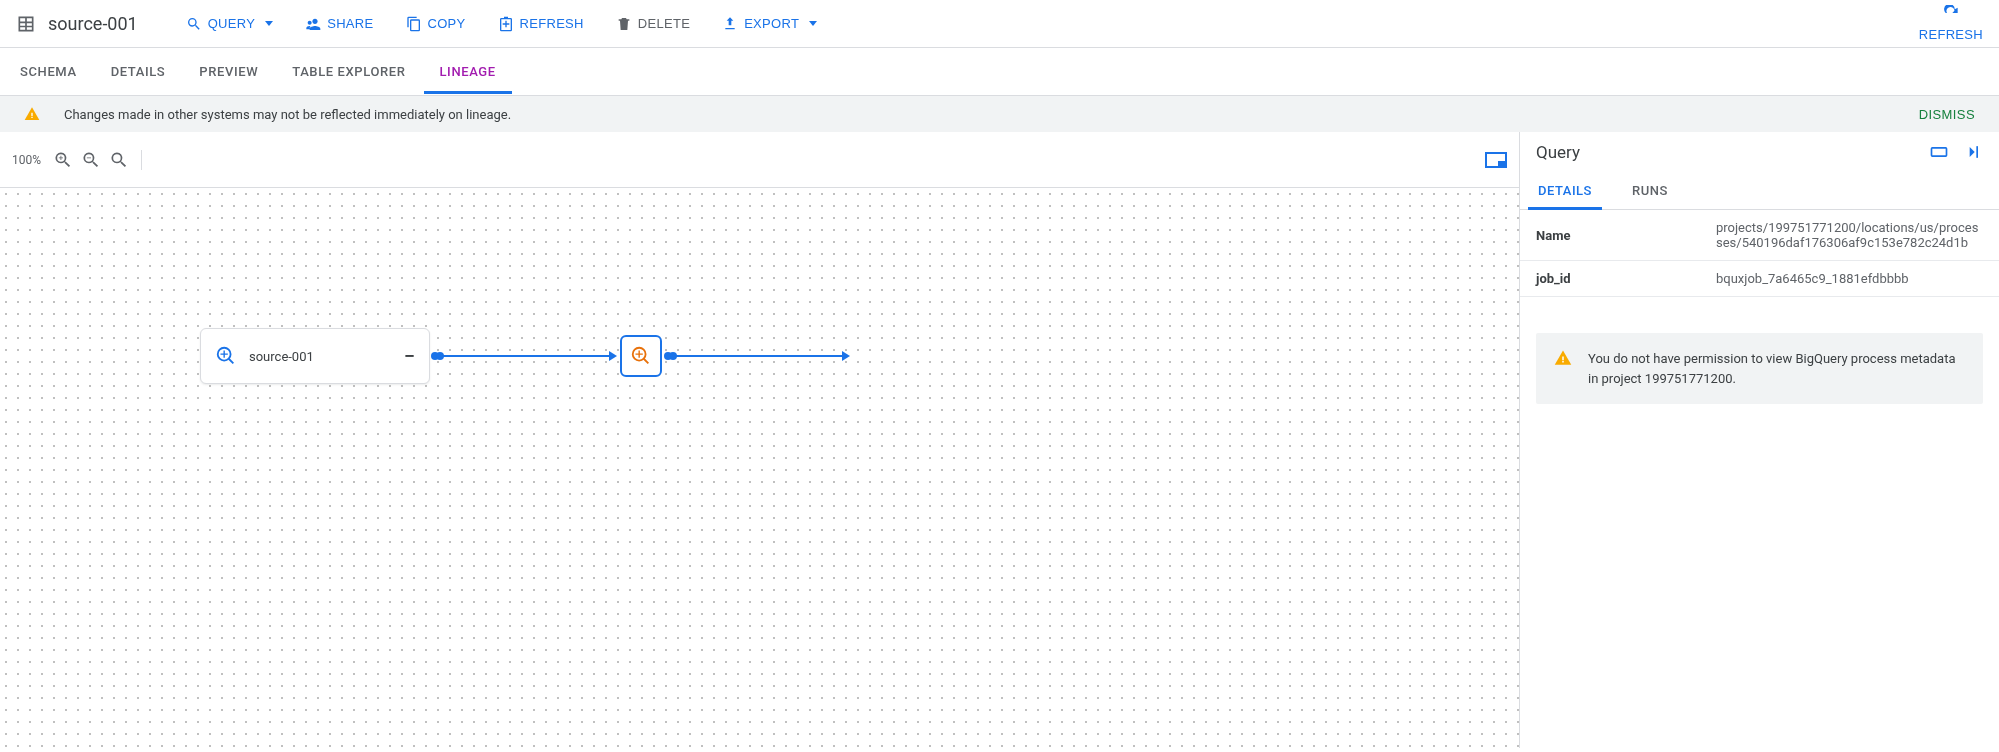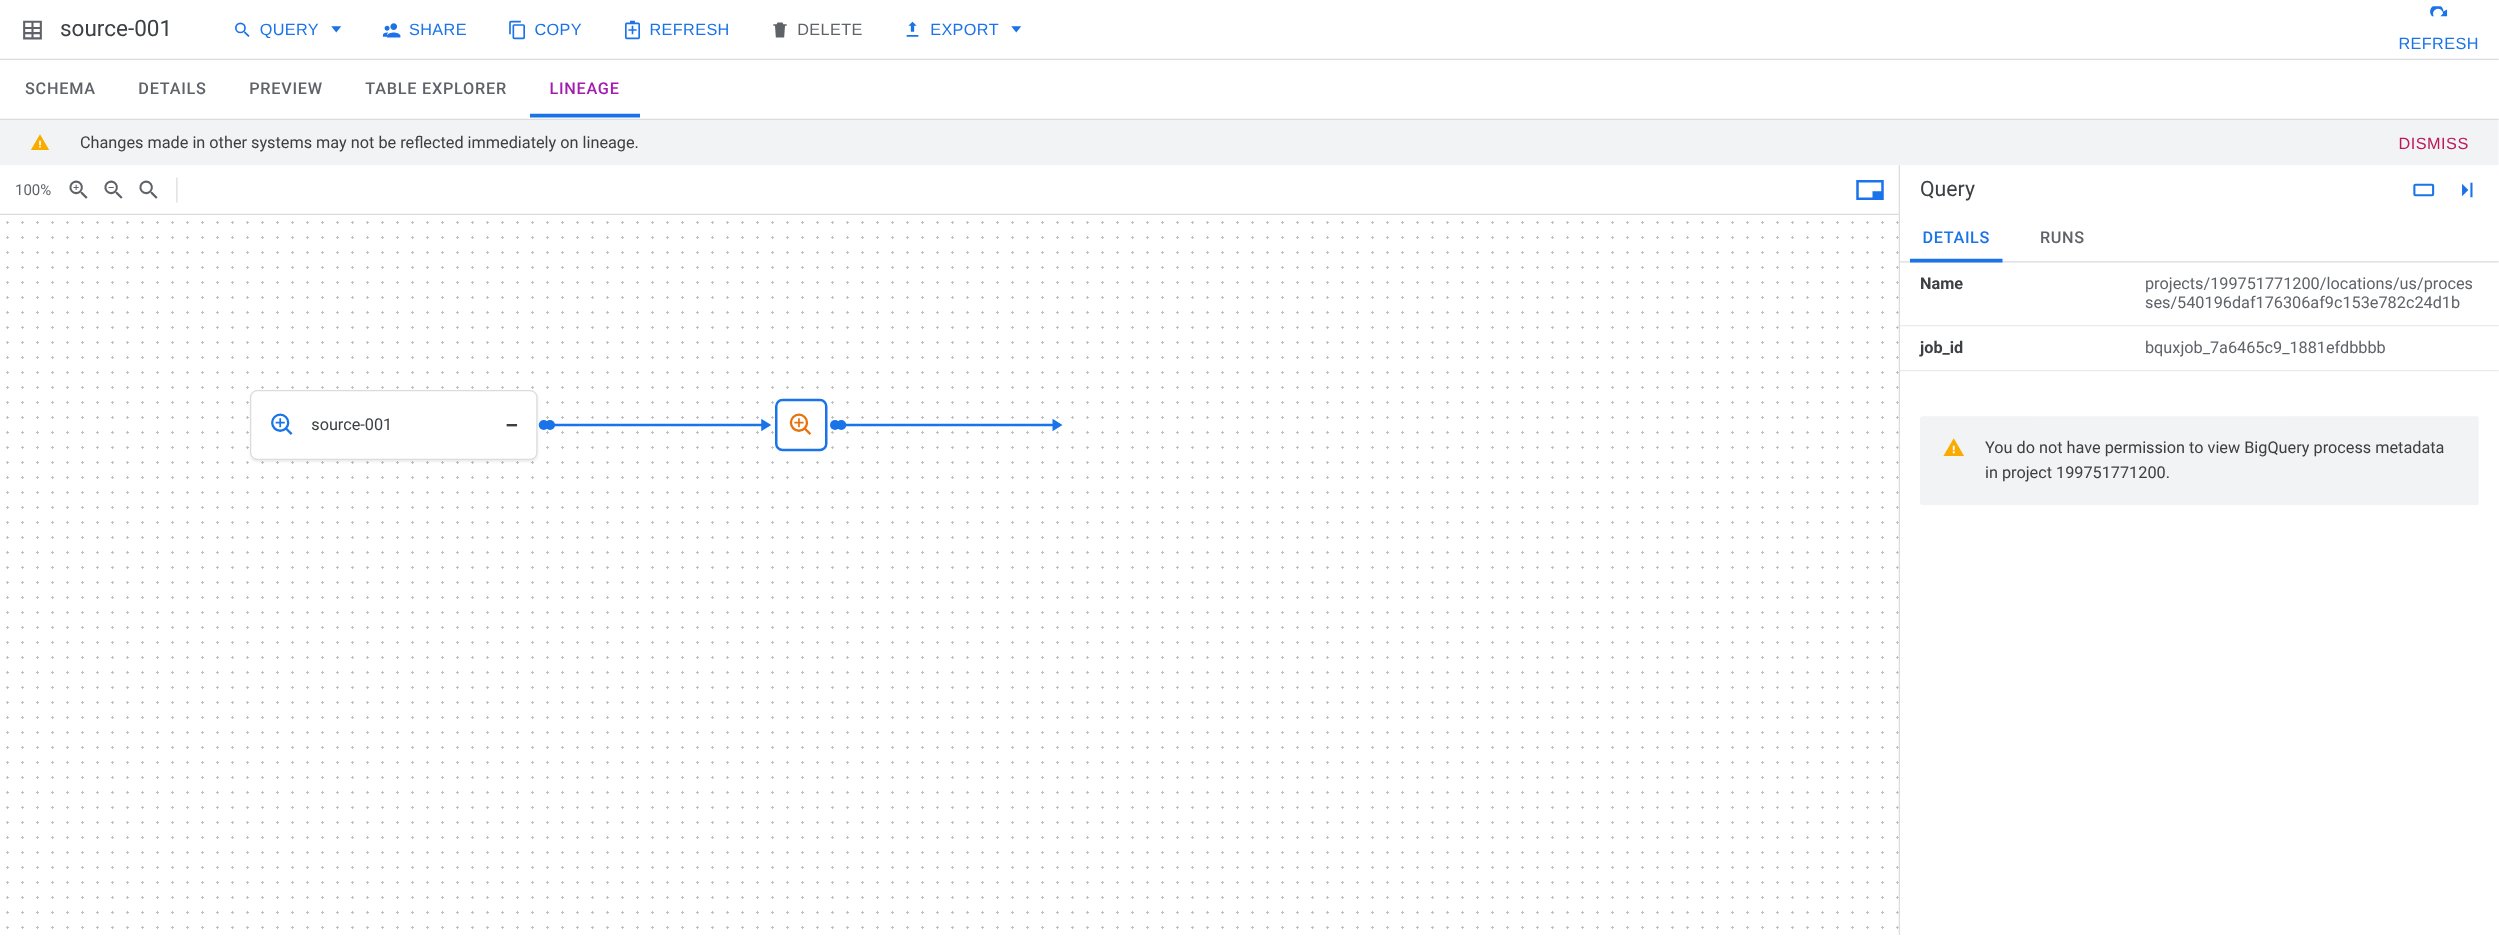--- a/index.html
+++ b/index.html
@@ -20,26 +20,26 @@
 
 .tabs { height: 48px; display: flex; align-items: center; padding: 0 16px; gap: 26px; border-bottom: 1px solid #dadce0; }
 .tab { font-size: 13px; font-weight: 500; letter-spacing: .6px; color: #5f6368; cursor: pointer; padding: 14px 4px; position: relative; }
 .tab.active { color: #a21caf; }
 .tab.active::after { content: ""; position: absolute; left: -12px; right: -12px; bottom: -1px; height: 3px; background: #1a73e8; }
 
 
 .banner { height: 36px; background: #f1f3f4; display: flex; align-items: center; padding: 0 24px; }
 .banner .warn { width: 16px; height: 16px; margin-right: 24px; }
 .banner .msg { color: #3c4043; font-size: 13px; }
-.banner .dismiss { margin-left: auto; color: #be185d; font-weight: 500; font-size: 13px; letter-spacing: .4px; cursor: pointer; background: none; border: none; }
+.banner .dismiss { margin-left: auto; color: #15803d; font-weight: 500; font-size: 13px; letter-spacing: .4px; cursor: pointer; background: none; border: none; }
 
 
 .content { display: flex; height: calc(752px - 48px - 48px - 40px); }
 .canvas-wrap { flex: 1; display: flex; flex-direction: column; }
-.zoom-bar { height: 40px; display: flex; align-items: center; padding: 0 12px; gap: 8px; border-bottom: 1px solid #dadce0; }
+.zoom-bar { height: 56px; display: flex; align-items: center; padding: 0 12px; gap: 8px; border-bottom: 1px solid #dadce0; }
 .zoom-bar .zval { font-size: 12px; color: #5f6368; margin-right: 4px; }
 .zoom-bar .zicon { width: 20px; height: 20px; color: #5f6368; cursor: pointer; }
 .zoom-bar .sep { width: 1px; height: 20px; background: #dadce0; margin: 0 4px; }
 .zoom-bar .minimap { margin-left: auto; width: 22px; height: 16px; border: 2px solid #1a73e8; position: relative; cursor: pointer; }
 .zoom-bar .minimap::after { content: ""; position: absolute; right: -1px; bottom: -1px; width: 8px; height: 6px; background: #1a73e8; }
 
 .canvas { flex: 1; position: relative; background-image: radial-gradient(circle, #c0c0c0 1px, transparent 1px); background-size: 12px 12px; }
 .node { position: absolute; width: 230px; height: 56px; background: #fff; border: 1px solid #dadce0; border-radius: 6px; display: flex; align-items: center; padding: 0 14px; box-shadow: 0 1px 2px rgba(60,64,67,.1); }
 .node .nicon { width: 22px; height: 22px; margin-right: 12px; display:flex; align-items:center; justify-content:center; }
 .node .nicon svg { width: 22px; height: 22px; }
@@ -55,21 +55,21 @@
 
 .side { width: 480px; border-left: 1px solid #dadce0; display: flex; flex-direction: column; }
 .side-head { display: flex; align-items: center; padding: 10px 16px; }
 .side-head .stitle { font-size: 17px; color: #3c4043; }
 .side-head .sicons { margin-left: auto; display: flex; gap: 14px; }
 .side-head .sicons span { width: 20px; height: 20px; color: #1a73e8; cursor: pointer; display:flex; align-items:center; justify-content:center; }
 .side-tabs { display: flex; padding: 0 16px; gap: 36px; border-bottom: 1px solid #dadce0; }
 .side-tab { font-size: 13px; font-weight: 500; letter-spacing: .5px; color: #5f6368; padding: 11px 2px; position: relative; cursor:pointer; }
 .side-tab.active { color: #1a73e8; }
 .side-tab.active::after { content: ""; position: absolute; left: -8px; right: -8px; bottom: -1px; height: 3px; background: #1a73e8; }
-.kv { display: flex; padding: 10px 16px; border-bottom: 1px solid #e8eaed; font-size: 13px; }
+.kv { display: flex; padding: 10px 16px; border-bottom: 1px solid #e8eaed; font-size: 13px; align-items: center; }
 .kv .k { width: 180px; font-weight: 700; color: #3c4043; }
 .kv .v { flex: 1; color: #5f6368; word-break: break-all; }
 .permbox { margin: 36px 16px; background: #f1f3f4; padding: 16px 18px; display: flex; gap: 16px; border-radius: 2px; }
 .permbox .pmsg { font-size: 13px; color: #3c4043; line-height: 1.5; }
 </style>
 </head>
 <body>
 
 <div class="topbar">
   <span class="title-icon">

